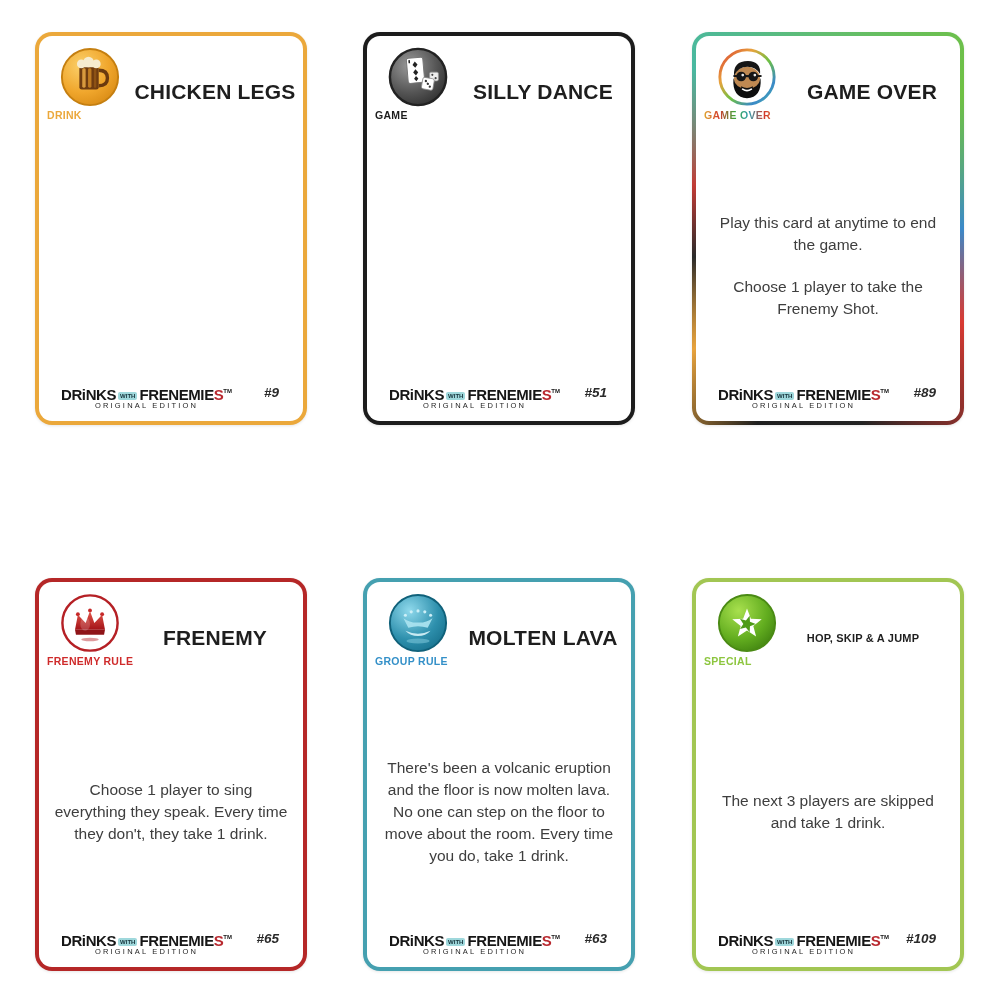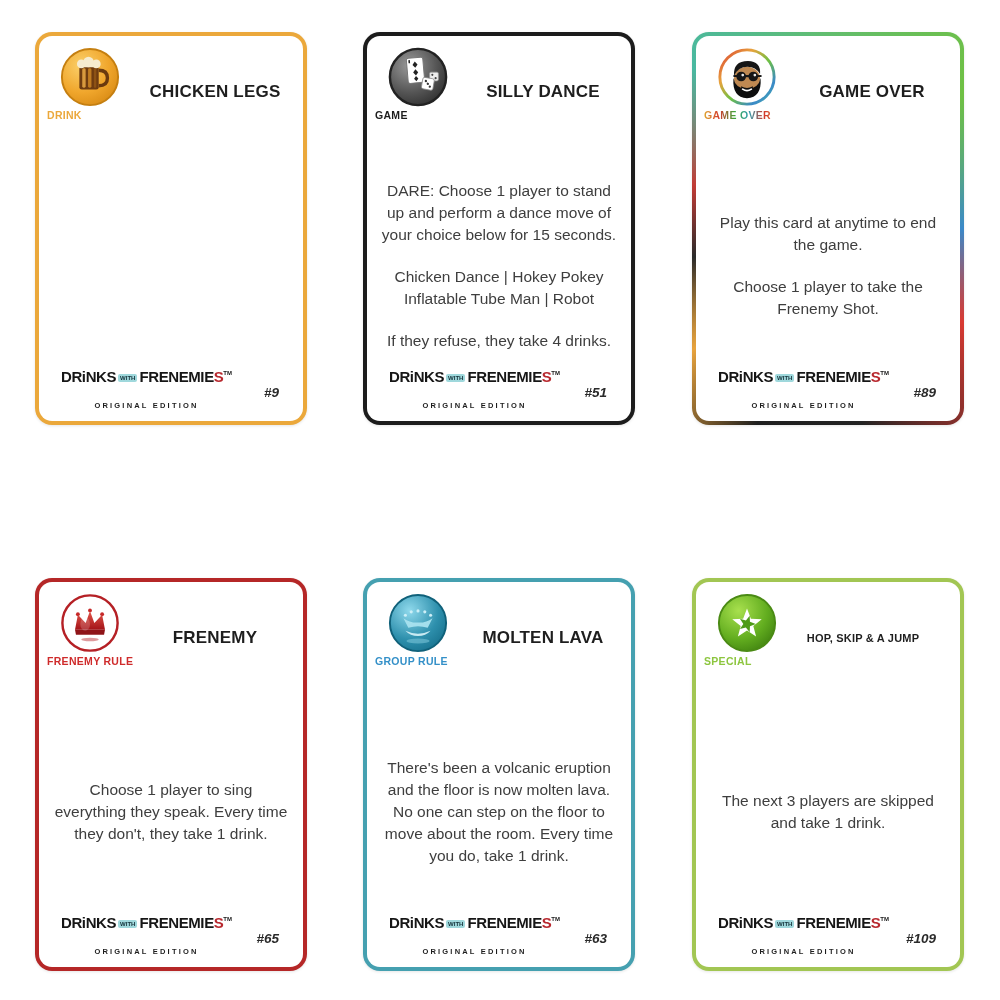--- a/index.html
+++ b/index.html
@@ -18,38 +18,38 @@
      #1e1e1e 200deg,#e8a33d 228deg,#2a2a2a 258deg,#c23b35 288deg,#49b8a0 320deg,#62bd6e 360deg);}
 
   .icon-block{position:absolute;top:10px;left:8px;width:86px;text-align:left;}
   .icon-circle{width:62px;height:62px;margin:0 auto;display:block;}
   .cat{margin-top:1px;font-size:10.5px;font-weight:800;letter-spacing:.3px;white-space:nowrap;
        transform:scaleY(1.05);}
   .rainbow-text{background:linear-gradient(90deg,#e0a62e 0%,#d23a2e 18%,#3da93c 36%,#2e9cad 52%,
        #d23a2e 70%,#e0762e 85%,#3da93c 100%);-webkit-background-clip:text;background-clip:text;color:transparent;}
 
   .title{position:absolute;top:34px;left:88px;right:0;height:44px;display:flex;align-items:center;
-       justify-content:center;text-align:center;font-size:17px;font-weight:800;color:#1e1e1e;
+       justify-content:center;text-align:center;font-size:21px;font-weight:800;color:#1e1e1e;
        letter-spacing:.2px;line-height:1.15;}
   .t-long{left:74px;right:4px;font-size:11px;}
 
   .body-text{position:absolute;left:13px;right:13px;top:138px;bottom:64px;display:flex;
        flex-direction:column;justify-content:center;gap:20px;text-align:center;
        font-size:15.5px;line-height:1.42;color:#3e3e3e;}
   .body-text p{margin:0;}
 
   .footer{position:absolute;left:0;right:0;bottom:12px;display:flex;align-items:flex-end;
        justify-content:space-between;padding:0 24px 0 22px;}
   .logo{text-align:center;line-height:1;color:#161616;}
   .logo-main{font-size:15px;font-weight:800;letter-spacing:-.4px;white-space:nowrap;}
   .logo-with{display:inline-block;font-size:6px;font-weight:700;background:#9fd8dc;color:#15323a;
        padding:1px 2px;border-radius:2px;margin:0 2px;vertical-align:2px;letter-spacing:0;}
   .logo-s{color:#b8292f;}
   .logo-tm{font-size:6px;vertical-align:7px;letter-spacing:0;}
-  .logo-edition{font-size:7.5px;font-weight:700;letter-spacing:2.2px;margin-top:18px;color:#1d1d1d;}
+  .logo-edition{font-size:7.5px;font-weight:400;letter-spacing:2.2px;margin-top:0;color:#1d1d1d;}
   .num{font-style:italic;font-weight:700;font-size:13.5px;color:#2a2a2a;padding-bottom:9px;}
 </style>
 </head>
 <body>
 
 <div class="stage">
 
   <div class="card pos-1" style="background-color: rgb(235, 168, 59);">
     <div class="card-inner">
       <div class="icon-block">
@@ -112,25 +112,20 @@
           <g transform="rotate(10 42 40)">
             <rect x="36" y="33" width="12" height="12" rx="2" fill="#fff" stroke="#888" stroke-width="0.8"></rect>
             <circle cx="39.5" cy="36.5" r="1.2" fill="#333"></circle>
               <circle cx="42" cy="39" r="1.2" fill="#333"></circle>
             <circle cx="44.5" cy="41.5" r="1.2" fill="#333"></circle>
           </g>
         </svg>
         <div class="cat" style="color: rgb(28, 28, 28);">GAME</div>
       </div>
       <div class="title">SILLY DANCE</div>
-      <div class="body-text">
-        <p>DARE: Choose 1 player to stand up and perform a dance move of your choice below for 15 seconds.</p>
-        <p>Chicken Dance | Hokey Pokey Inflatable Tube Man | Robot</p>
-        <p>If they refuse, they take 4 drinks.</p>
-      </div>
       <div class="footer">
         <div class="logo">
           <div class="logo-main">
             <span>DRiNKS</span><span class="logo-with">WITH</span><span>FRENEMIE</span><span class="logo-s">S</span><span class="logo-tm">TM</span>
           </div>
           <div class="logo-edition">ORIGINAL EDITION</div>
         </div>
         <div class="num">#51</div>
       </div>
     </div>

